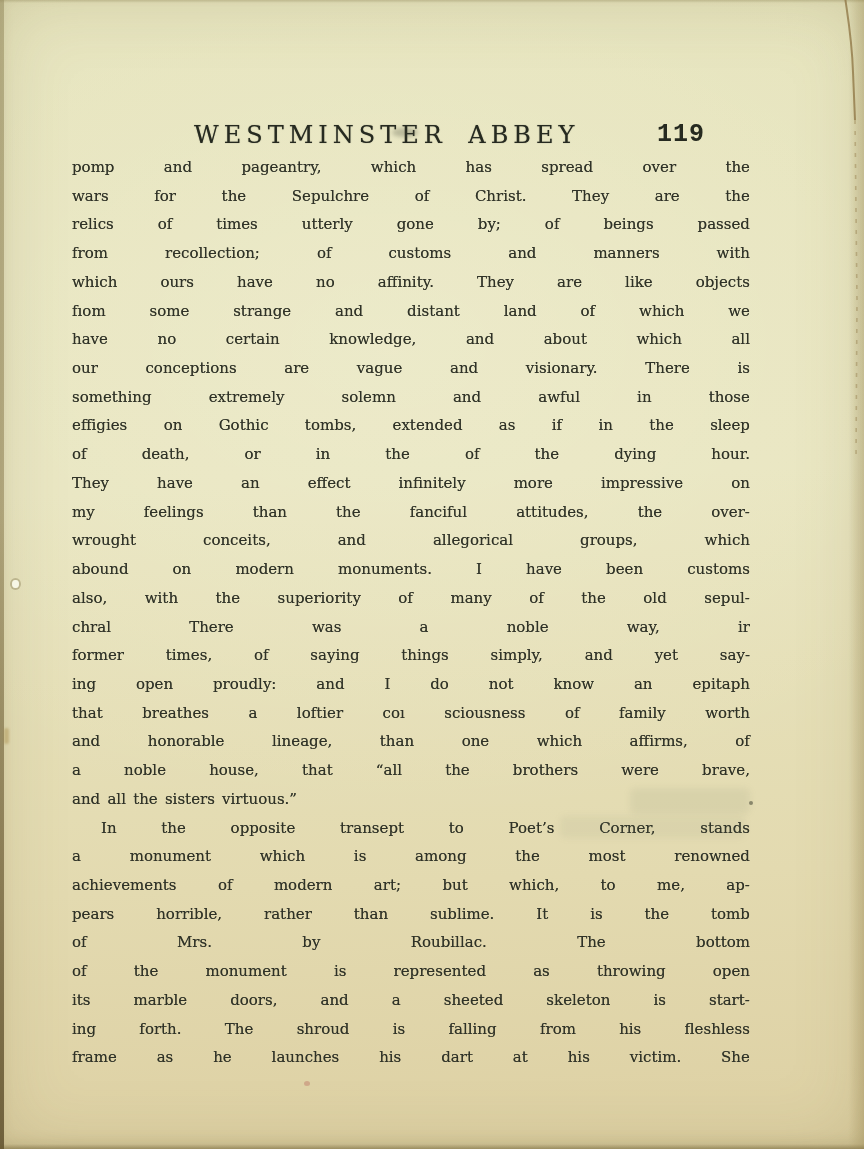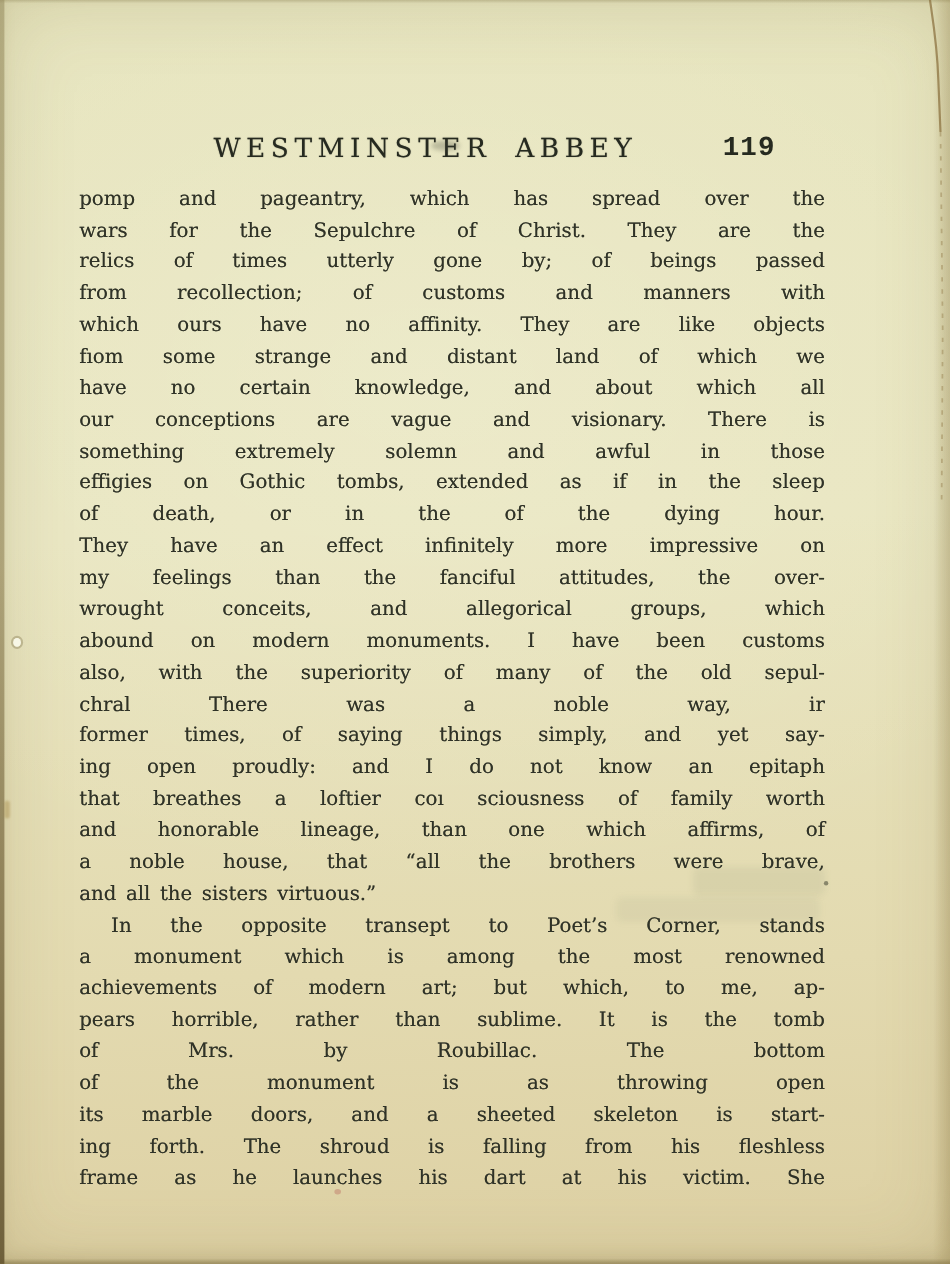--- a/index.html
+++ b/index.html
@@ -43,23 +43,23 @@
     white-space:nowrap;
   }
   .page-number{
     margin-left:auto;margin-right:34px;
     font-size:25px;font-weight:bold;letter-spacing:1px;
     color:var(--header-ink);
     font-family:Liberation Mono, monospace;
   }
   
   .textblock{
-    position:absolute;left:72px;top:167px;width:678px;
+    position:absolute;left:72px;top:153px;width:678px;
     color:var(--ink);
-    font-size:18px;
+    font-size:15px;
   }
   .line{
     display:flex;justify-content:space-between;align-items:baseline;
     height:28.72px;line-height:28.72px;white-space:nowrap;
     text-shadow:0 0 .5px rgba(46,49,38,.65);
   }
   .line.nj{justify-content:flex-start;gap:.48em;}
   
   .smudge{position:absolute;border-radius:50%;pointer-events:none;}
   .smudge-header{left:392px;top:128px;width:26px;height:9px;background:rgba(60,66,52,.28);filter:blur(2px);}
@@ -375,20 +375,21 @@
         <span>by</span>
         <span>Roubillac.</span>
         <span>The</span>
         <span>bottom</span>
       </div>
       <div class="line">
         <span>of</span>
         <span>the</span>
         <span>monument</span>
         <span>is</span>
+        <span>represented</span>
         <span>as</span>
         <span>throwing</span>
         <span>open</span>
       </div>
       <div class="line">
         <span>its</span>
         <span>marble</span>
         <span>doors,</span>
         <span>and</span>
         <span>a</span>

